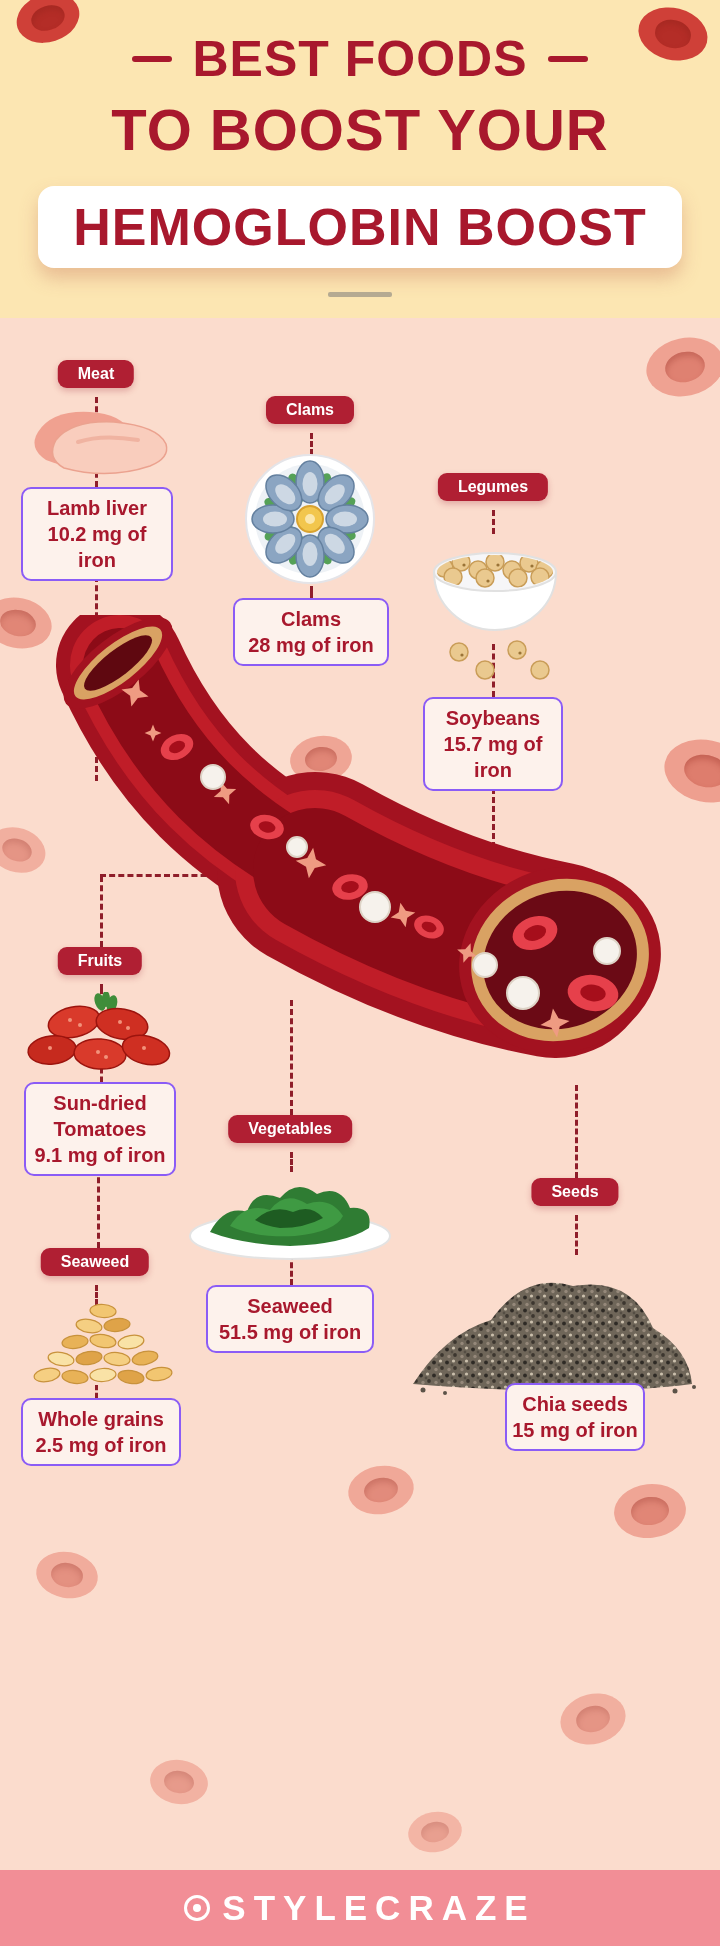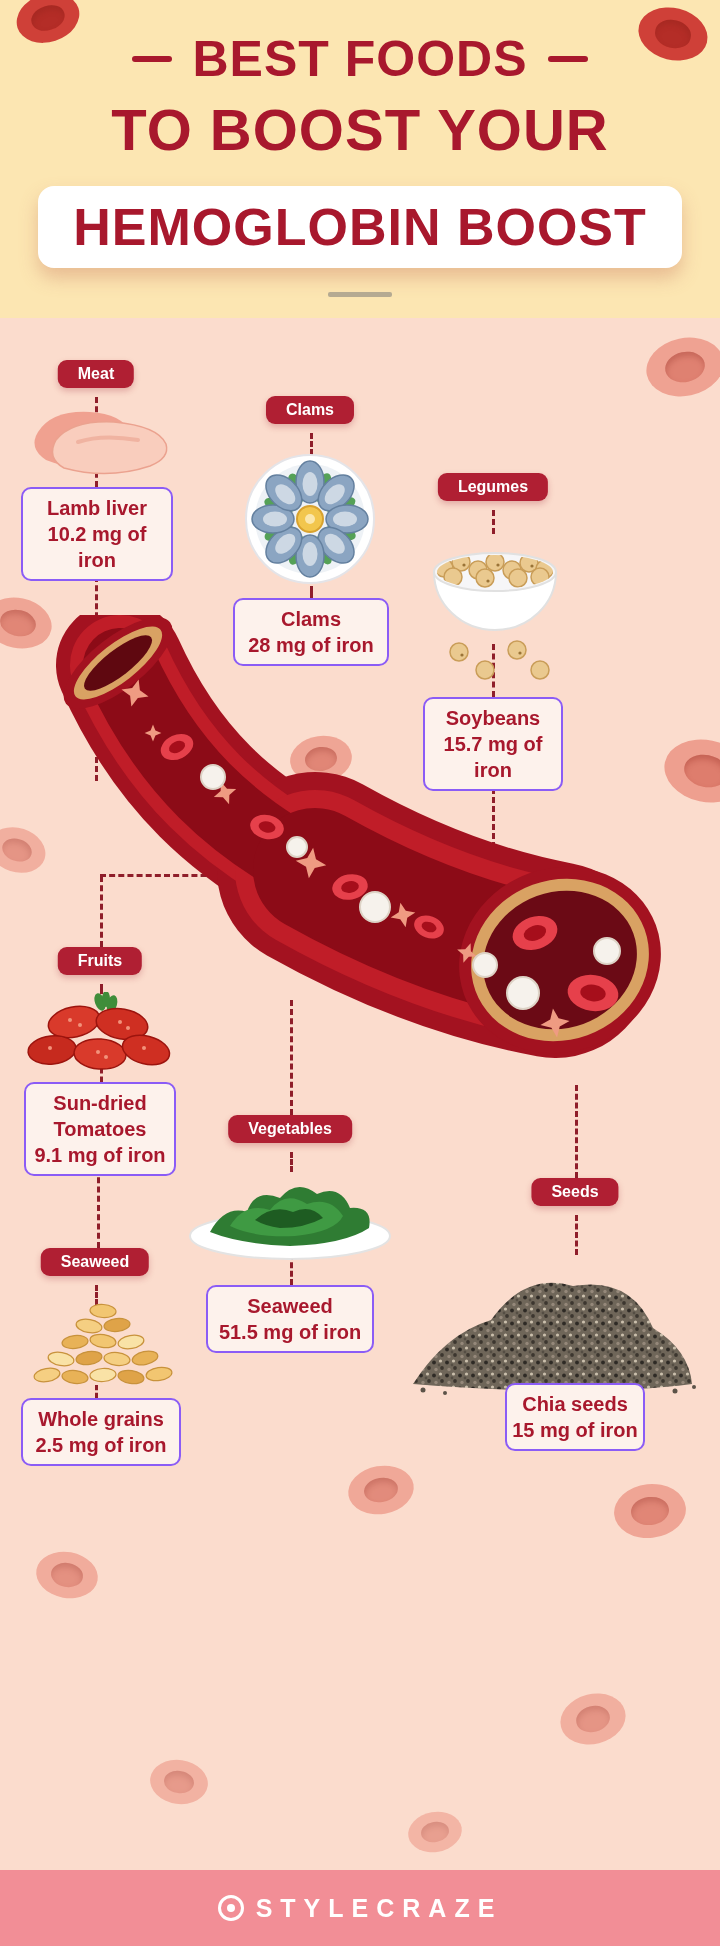--- a/index.html
+++ b/index.html
@@ -22,21 +22,21 @@
   .rbc--red::after{background:#b42d27}
   .vline{position:absolute;width:0;border-left:3px dashed #8f1e2a;z-index:1}
   .hline{position:absolute;height:0;border-top:3px dashed #8f1e2a;z-index:1}
   .artery{position:absolute;left:15px;top:615px;z-index:2}
   .illus{position:absolute;z-index:3}
   .badge{position:absolute;transform:translateX(-50%);background:#b01f33;color:#fff;font-weight:bold;font-size:16px;padding:5px 20px;border-radius:9px;z-index:4;white-space:nowrap;box-shadow:0 3px 6px rgba(150,20,40,.25)}
   .caption{position:absolute;transform:translateX(-50%);background:#fdf2ec;border:2px solid #8b5cf6;border-radius:10px;color:#a8182d;font-weight:bold;font-size:20px;line-height:1.3;text-align:center;padding:6px 4px;white-space:pre-line;z-index:4}
   .footer{position:absolute;left:0;top:1870px;width:720px;height:76px;background:#f28e96;display:flex;align-items:center;justify-content:center;gap:12px;z-index:5}
   .logo-icon{width:26px;height:26px;border:3px solid #fff;border-radius:50%;position:relative;flex:0 0 auto}
   .logo-icon::after{content:"";position:absolute;inset:6px;background:#fff;border-radius:50%}
-  .brand{color:#fff;font-weight:bold;font-size:25px;letter-spacing:8px}
+  .brand{color:#fff;font-weight:bold;font-size:35px;letter-spacing:8px}
 </style>
 </head>
 <body>
 
 <div class="canvas">
 
   <div class="header"></div>
   <div class="rbc rbc--red" style="left:16px;top:-6px;width:64px;height:48px;transform:rotate(-18deg)"></div>
   <div class="rbc rbc--red" style="left:638px;top:8px;width:70px;height:52px;transform:rotate(14deg)"></div>
 

